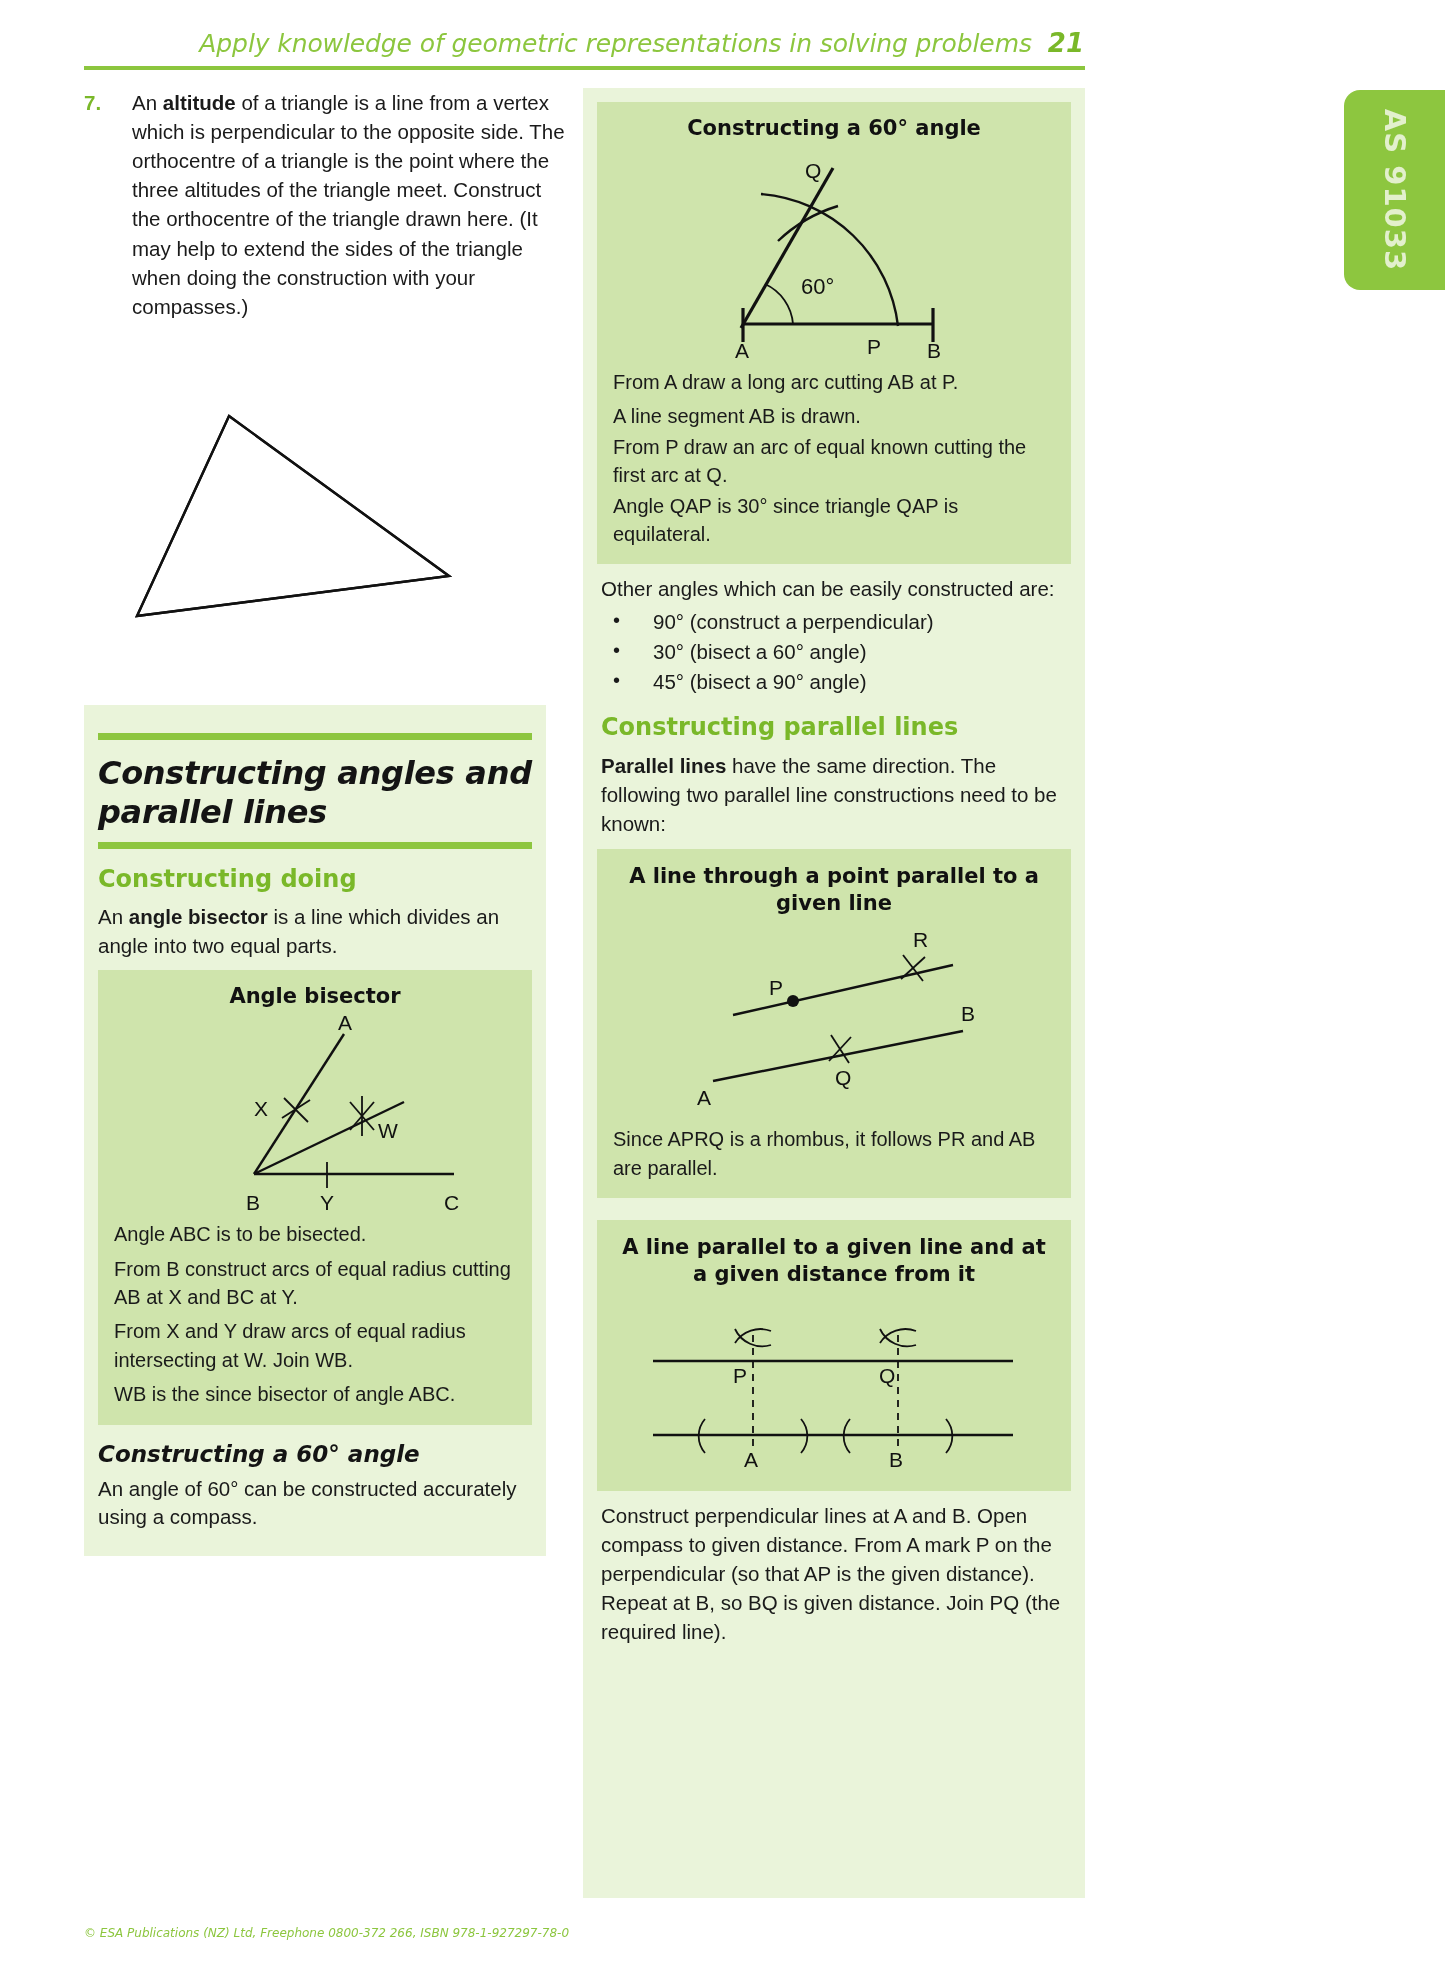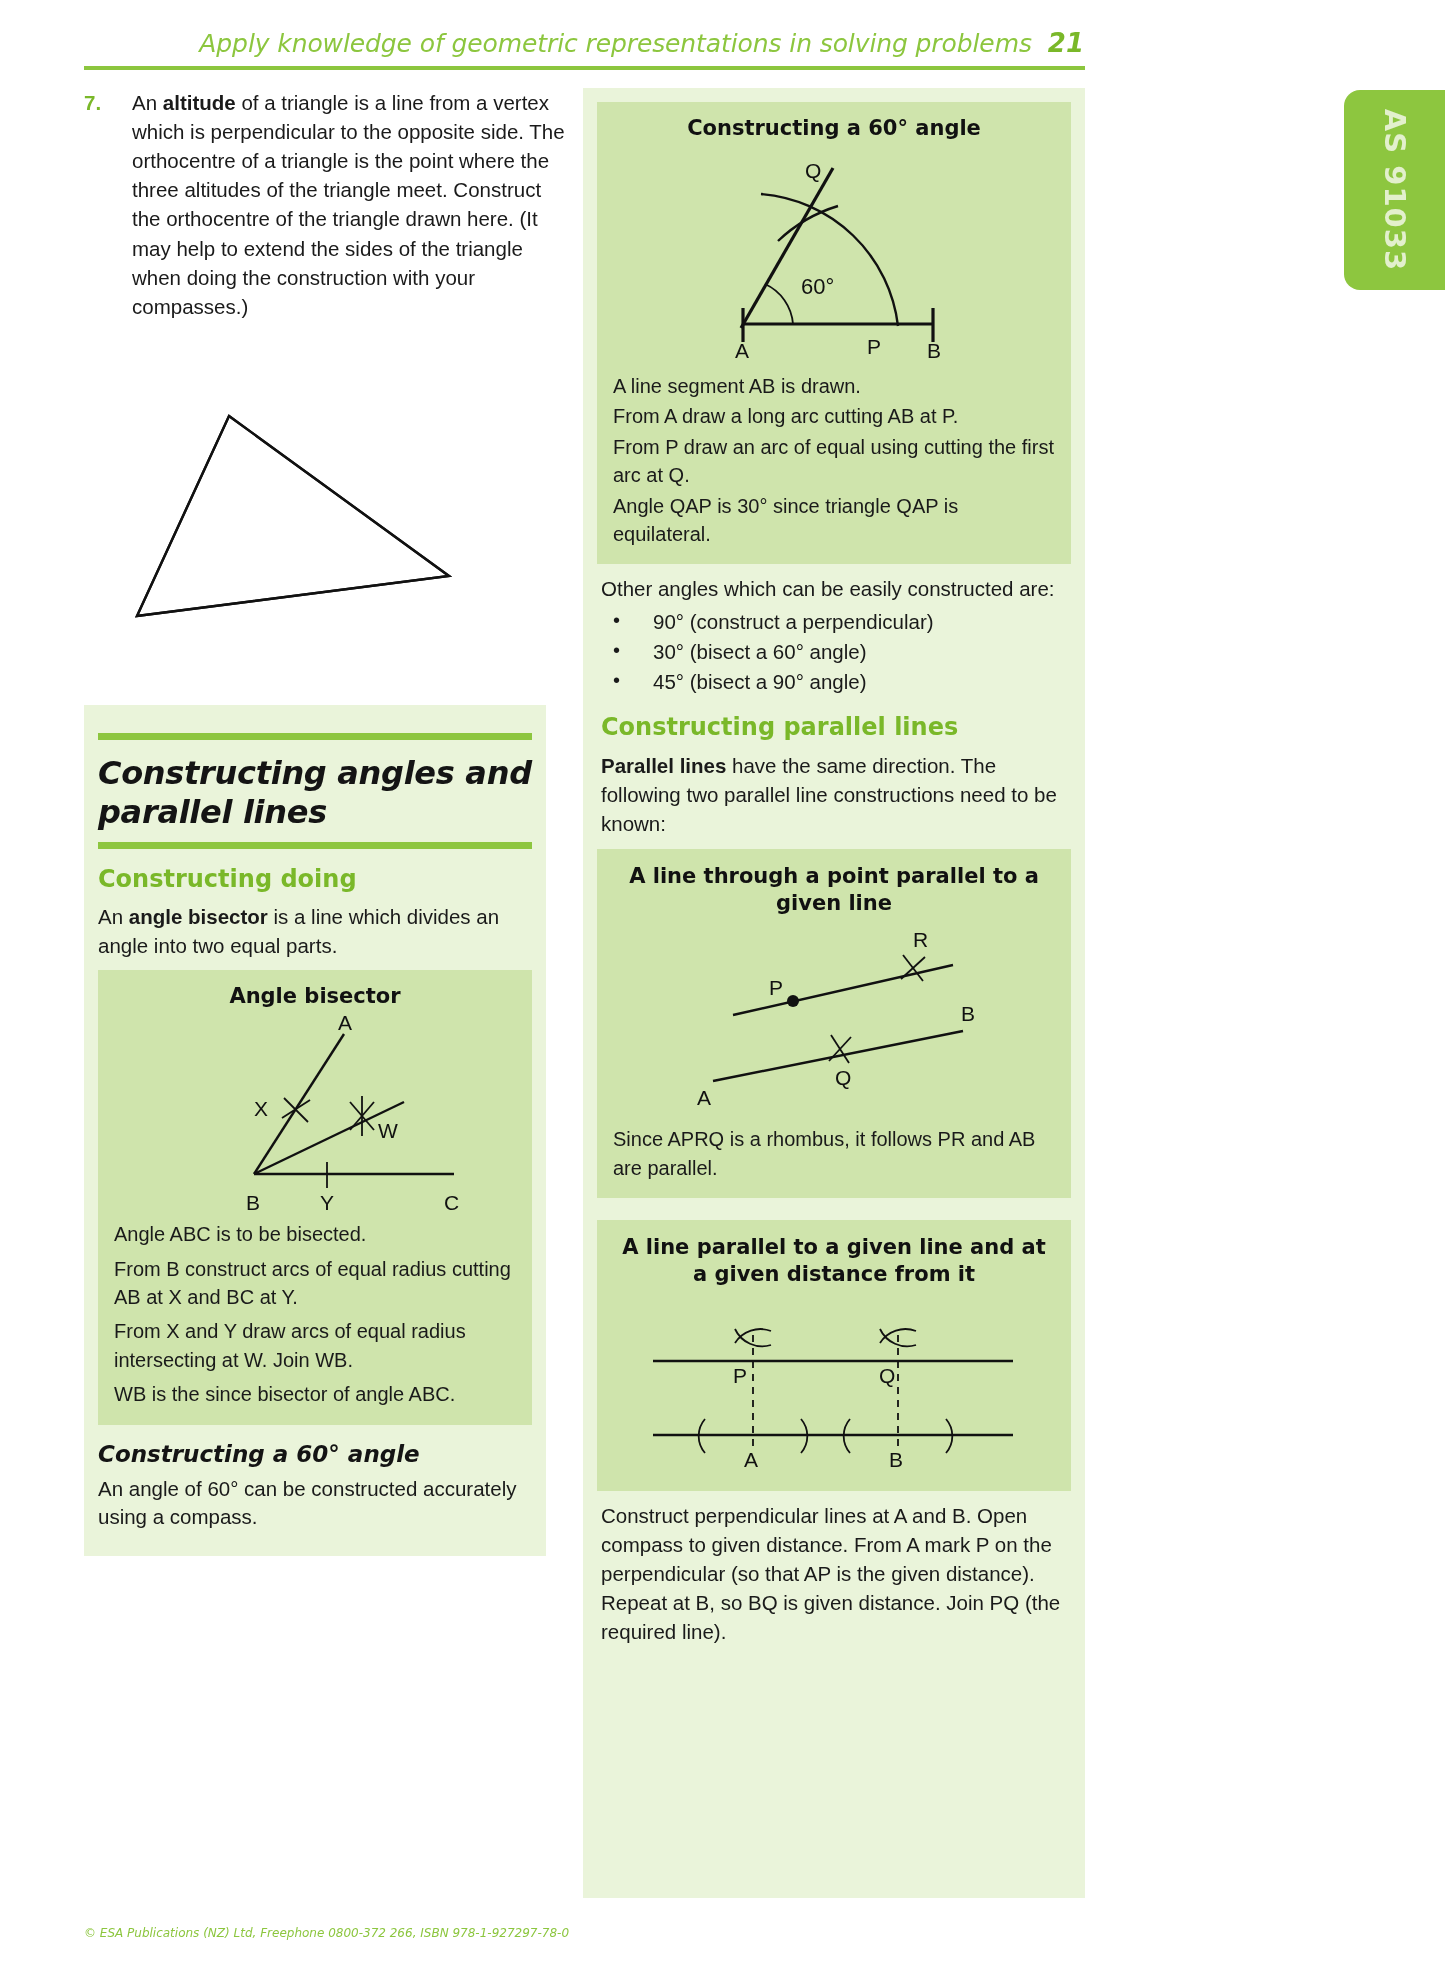--- a/index.html
+++ b/index.html
@@ -345,23 +345,23 @@
         <path class="stroke" d="M 165 95 A 150 150 0 0 1 225 60"></path>
 
         <path class="stroke-thin" d="M 152 138 A 48 48 0 0 1 180 178"></path>
         <text class="lbl" x="188" y="148" style="font-size:22px">60°</text>
         <text class="lbl" x="192" y="32">Q</text>
         <text class="lbl" x="122" y="212">A</text>
         <text class="lbl" x="254" y="208">P</text>
         <text class="lbl" x="314" y="212">B</text>
       </svg>
 
+      <p class="card-text tight">From A draw a long arc cutting AB at P.</p>
       <p class="card-text">A line segment AB is drawn.</p>
-      <p class="card-text tight">From A draw a long arc cutting AB at P.</p>
-      <p class="card-text tight">From P draw an arc of equal using cutting the first arc at Q.</p>
+      <p class="card-text tight">From P draw an arc of equal known cutting the first arc at Q.</p>
       <p class="card-text tight">Angle QAP is 30° since triangle QAP is equilateral.</p>
     </div>
 
     <div class="rc-pad">
       <p class="rc-text">Other angles which can be easily constructed are:</p>
       <ul class="bullets">
         <li>90° (construct a perpendicular)</li>
         <li>30° (bisect a 60° angle)</li>
         <li>45° (bisect a 90° angle)</li>
       </ul>

